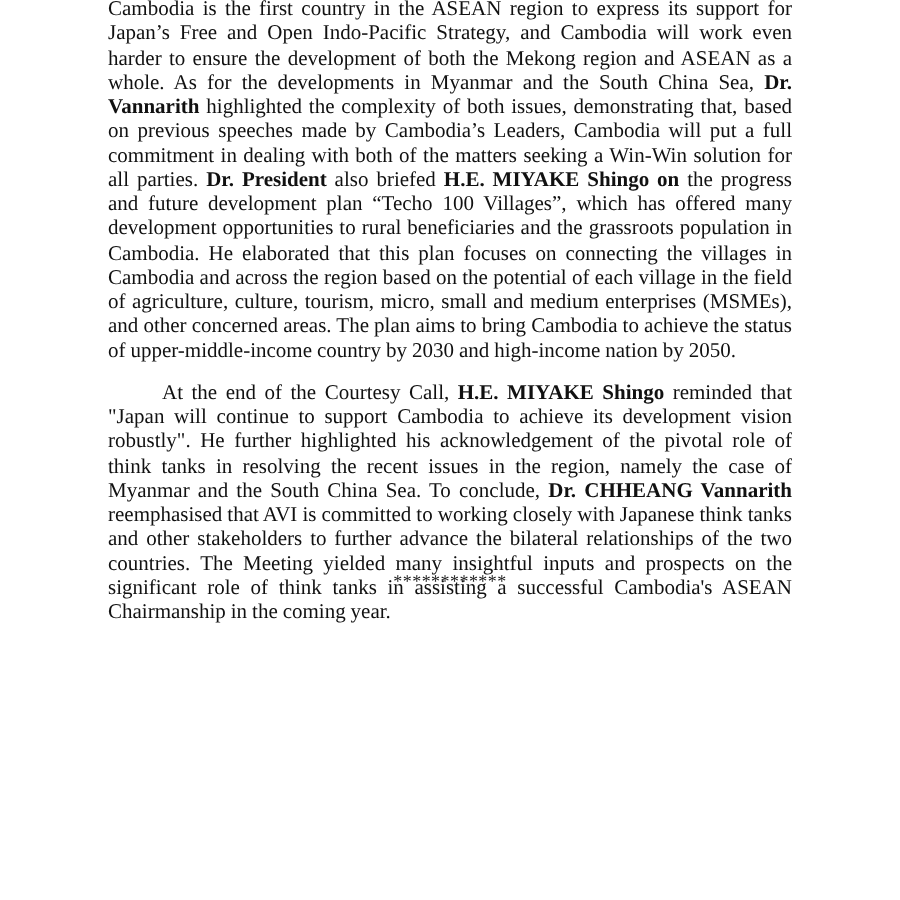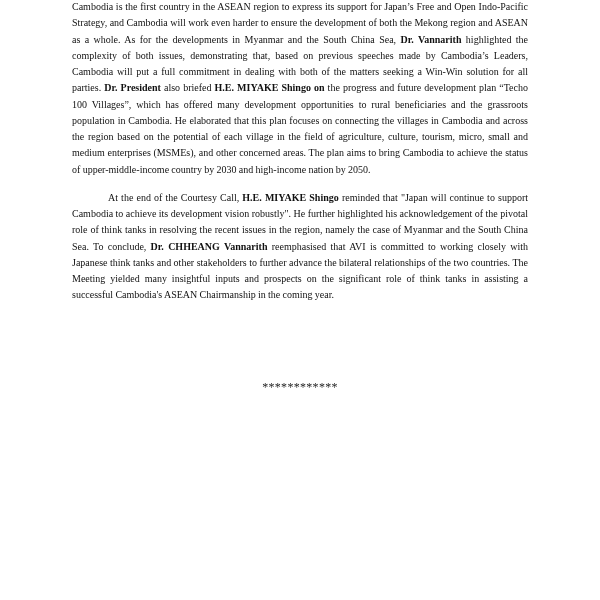--- a/index.html
+++ b/index.html
@@ -16,21 +16,21 @@
       color: #111111;
     }
     .page {
       position: absolute;
       left: 72px;
       top: -1px;
       width: 456px;
     }
     .para {
       margin: 0;
-      font-size: 10px;
+      font-size: 14px;
       line-height: 16.25px;
       text-align: justify;
       text-justify: inter-word;
       word-spacing: -0.2px;
     }
     .para.indent {
       text-indent: 36px;
     }
     .para + .para {
       margin-top: 12px;

